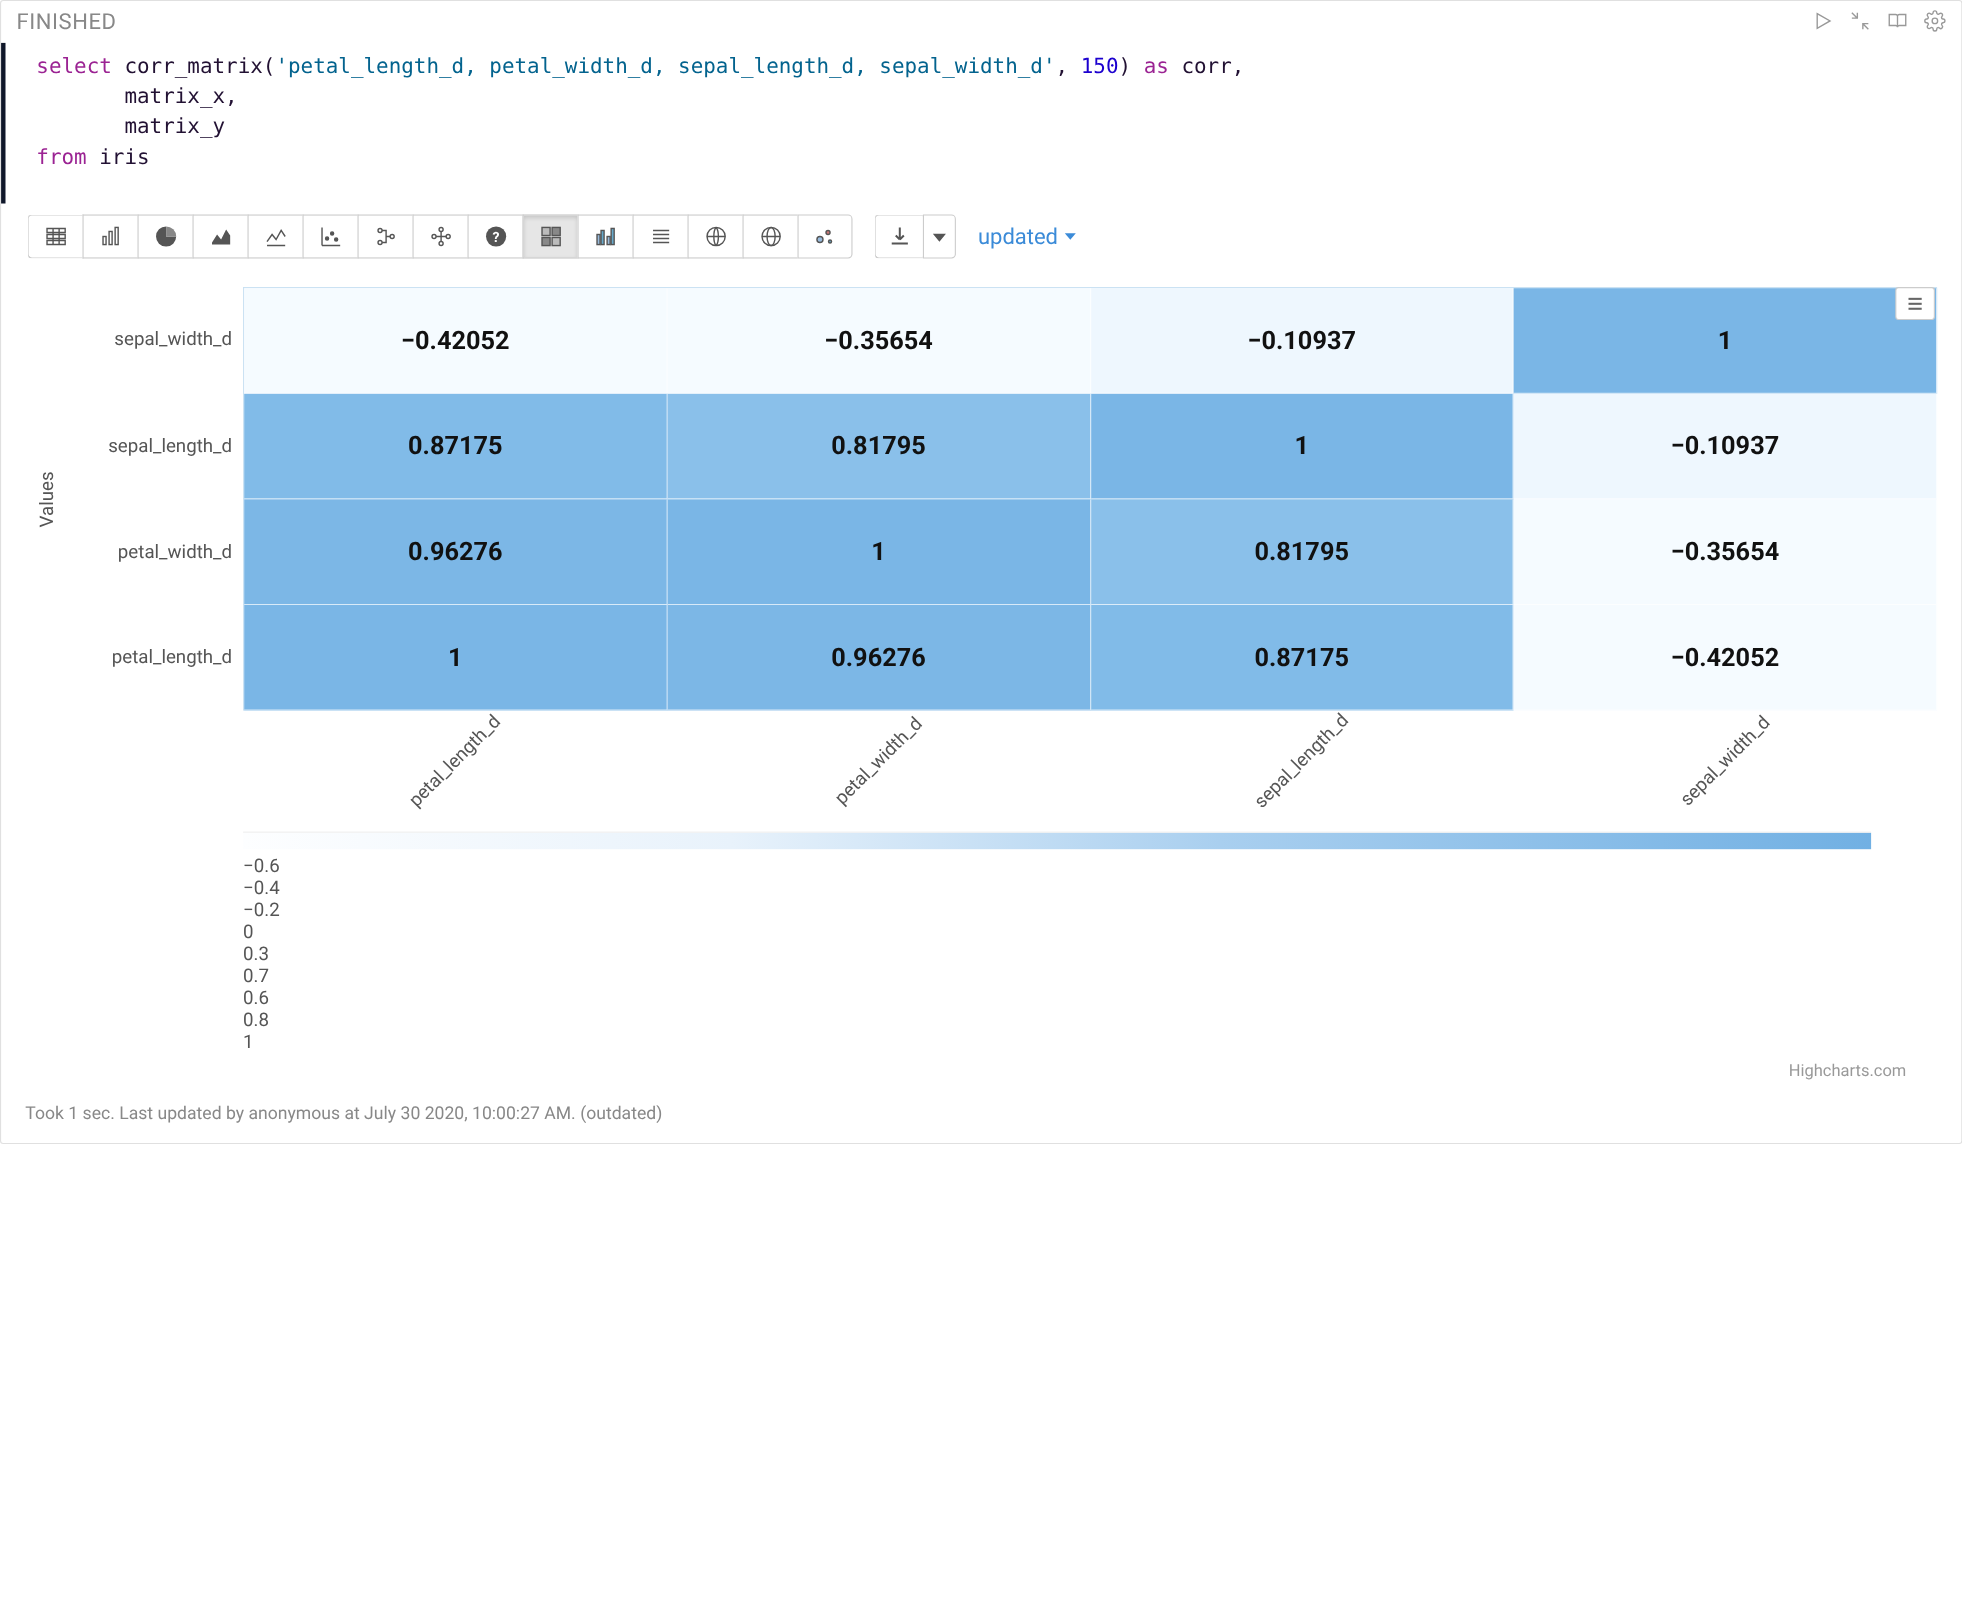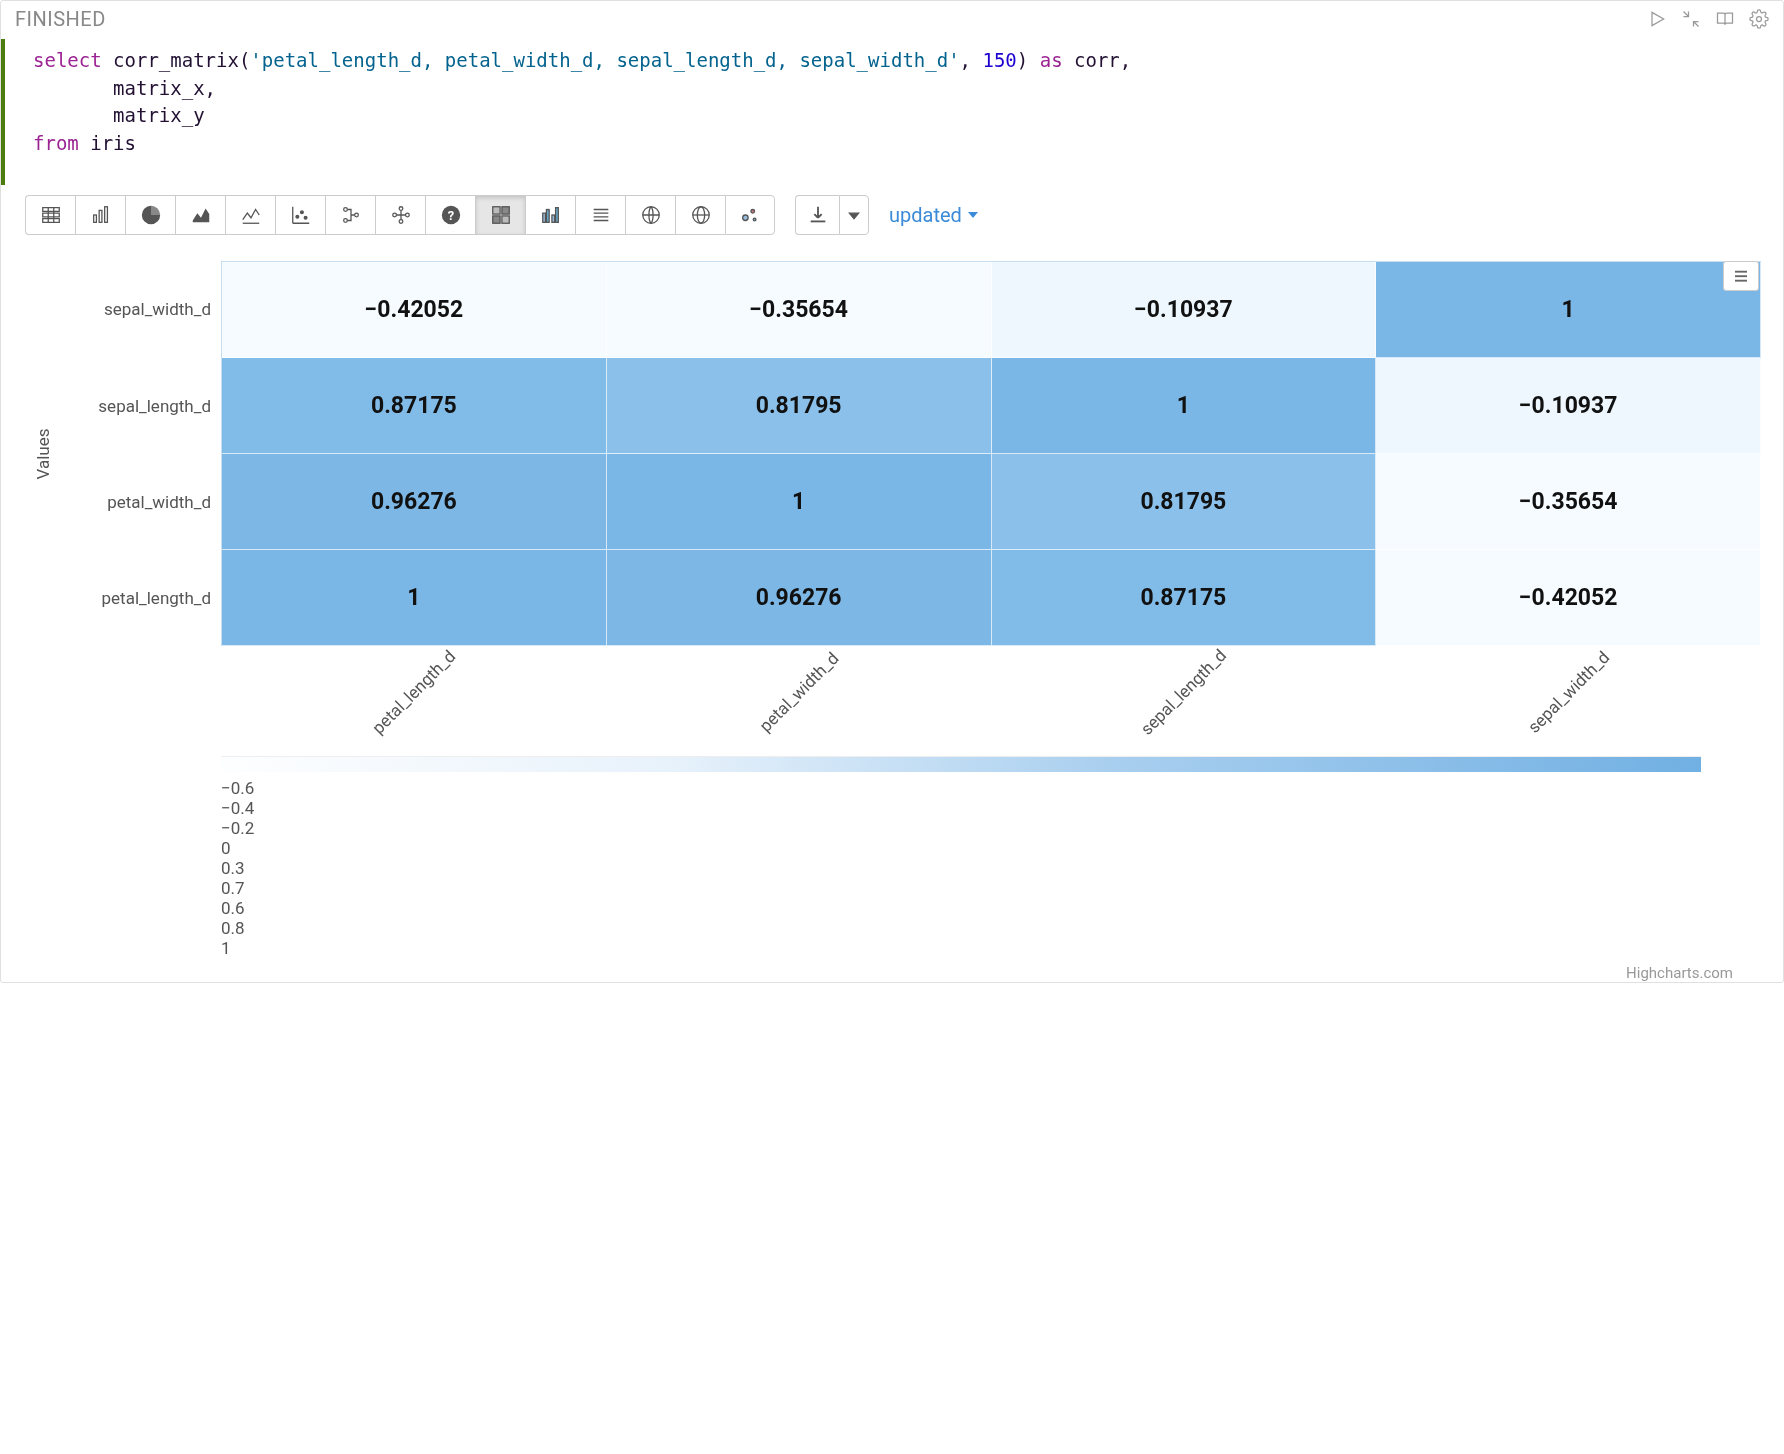--- a/index.html
+++ b/index.html
@@ -5,21 +5,21 @@
 * { box-sizing: border-box; margin: 0; padding: 0; }
 body { font-family: -apple-system, BlinkMacSystemFont, "Segoe UI", Roboto, Helvetica, Arial, sans-serif; background: #fff; color: #333; font-size: 14px; }
 .notebook-cell { border: 1px solid #e0e0e0; border-radius: 3px; background: #fff; padding: 0; position: relative; }
 
 .status-bar { display: flex; justify-content: space-between; align-items: center; padding: 6px 14px 0 14px; gap: 12px; color: #888; }
 .status-text { font-size: 20px; letter-spacing: 0.5px; }
 .status-icons { display: flex; gap: 14px; }
 .status-icon svg { width: 20px; height: 20px; stroke: #999; fill: none; stroke-width: 1.5; }
 .status-icon { cursor: pointer; display:flex; align-items:center; }
 
-.code-area { padding: 8px 4px 28px 28px; border-left: 4px solid #4d7c0f; margin: 8px 0 0 0; font-family: "Menlo", "Monaco", "Consolas", monospace; font-size: 19px; line-height: 1.45; white-space: pre; color: #213; }
+.code-area { padding: 8px 4px 28px 28px; border-left: 4px solid #0f172a; margin: 8px 0 0 0; font-family: "Menlo", "Monaco", "Consolas", monospace; font-size: 19px; line-height: 1.45; white-space: pre; color: #213; }
 .kw { color: #9b2393; }
 .str { color: #03638e; }
 .num { color: #1c00cf; }
 
 .toolbar { display: flex; gap: 20px; padding: 10px 24px 0 24px; align-items: center; }
 .btn-group { display: flex; }
 .btn { border: 1px solid #ccc; background: #fff; width: 50px; height: 40px; display: flex; align-items: center; justify-content: center; cursor: pointer; border-right: none; }
 .btn:last-child { border-right: 1px solid #ccc; border-top-right-radius: 4px; border-bottom-right-radius: 4px; }
 .btn:first-child { border-top-left-radius: 4px; border-bottom-left-radius: 4px; }
 .btn.active { background: #e6e6e6; box-shadow: inset 0 2px 4px rgba(0,0,0,0.15); }
@@ -281,14 +281,15 @@
           <span>0.7</span>
           <span>0.6</span>
           <span>0.8</span>
           <span>1</span>
         </div>
     </div>
 
     <div class="credits">Highcharts.com</div>
   </div>
 
+  <div class="footer">Took 1 sec. Last updated by anonymous at July 30 2020, 10:00:27 AM. (outdated)</div>
 
 </div>
 
 </body></html>

